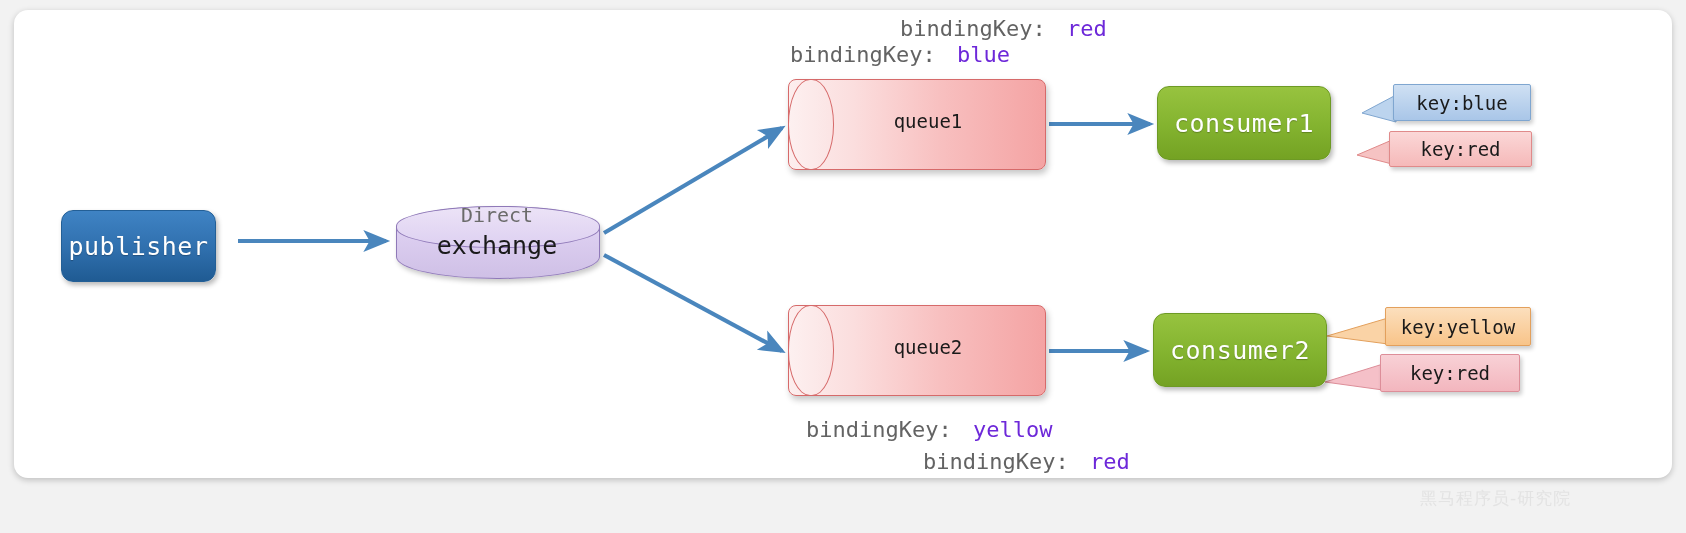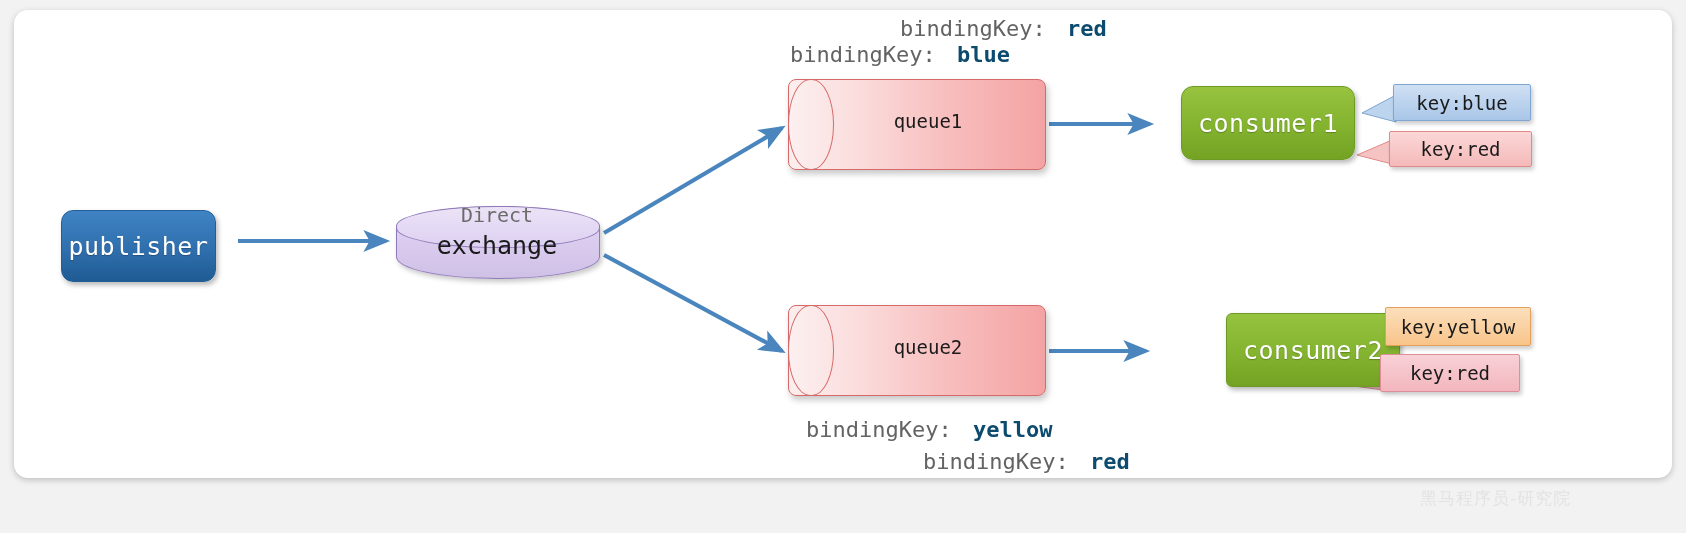--- a/index.html
+++ b/index.html
@@ -45,24 +45,23 @@
   }
   .publisher {
     left: 61px; top: 210px; width: 155px; height: 72px;
     background: linear-gradient(to bottom, #3f83c4 0%, #2f6fad 55%, #1f5b93 100%);
     border: 1px solid #235f96;
   }
   .consumer {
     width: 174px; height: 74px;
     background: linear-gradient(to bottom, #97c33f 0%, #83b32f 55%, #74a223 100%);
     border: 1px solid #6d9a24;
-    margin-left: 24px;
   }
   .consumer1 { left: 1157px; top: 86px; }
-  .consumer2 { left: 1202px; top: 313px; border-radius: 6px; }
+  .consumer2 { left: 1153px; top: 313px; }
 
   
   .exchange {
     position: absolute;
     left: 396px; top: 206px;
     width: 202px; height: 71px;
     background: linear-gradient(to bottom, #e4d8f2 0%, #dccef0 40%, #cfc0e6 100%);
     border: 1px solid #8f79b8;
     border-radius: 101px / 22px;
     box-shadow: 2px 3px 5px rgba(0,0,0,0.22);
@@ -130,21 +129,21 @@
   .queue2-label { left: 800px; top: 336px; }
 
   
   .bk {
     position: absolute;
     font-family: "DejaVu Sans Mono", monospace;
     font-size: 22px;
     color: #636363;
     white-space: nowrap;
   }
-  .bk b { color: #0c4a6e; font-weight: bold; }
+  .bk b { color: #6d28d9; font-weight: normal; }
   .bk-red-top    { left: 900px; top: 16px; }
   .bk-blue-top   { left: 790px; top: 42px; }
   .bk-yellow-bot { left: 806px; top: 417px; }
   .bk-red-bot    { left: 923px; top: 449px; }
 
   
   .bubble {
     position: absolute;
     box-sizing: border-box;
     display: flex;

